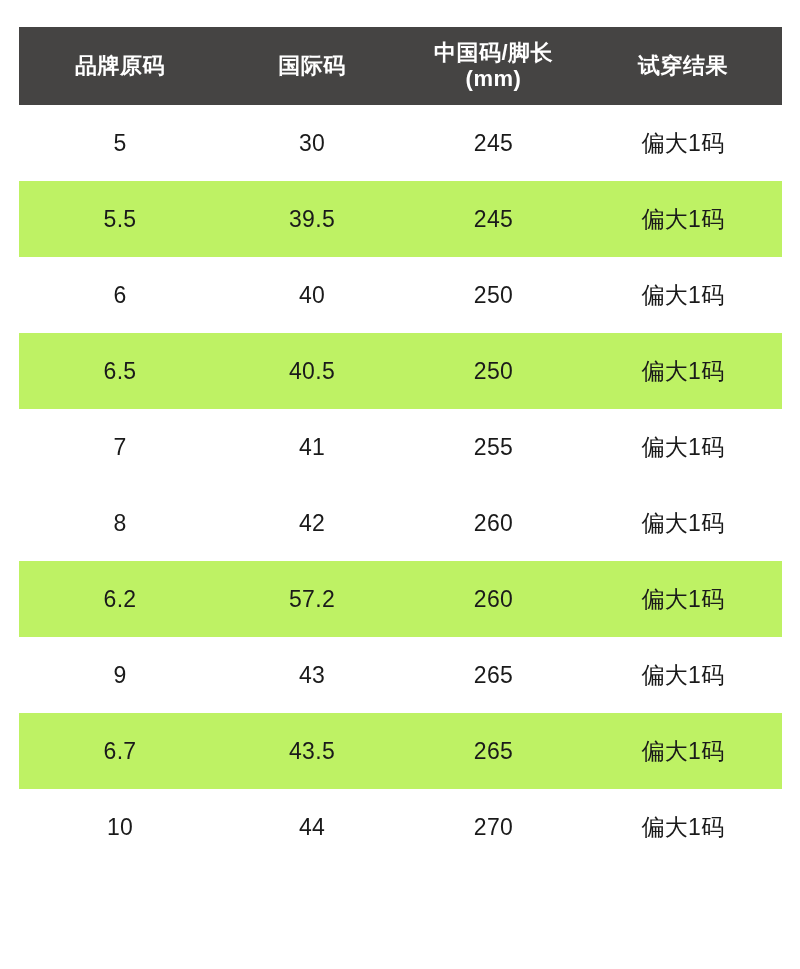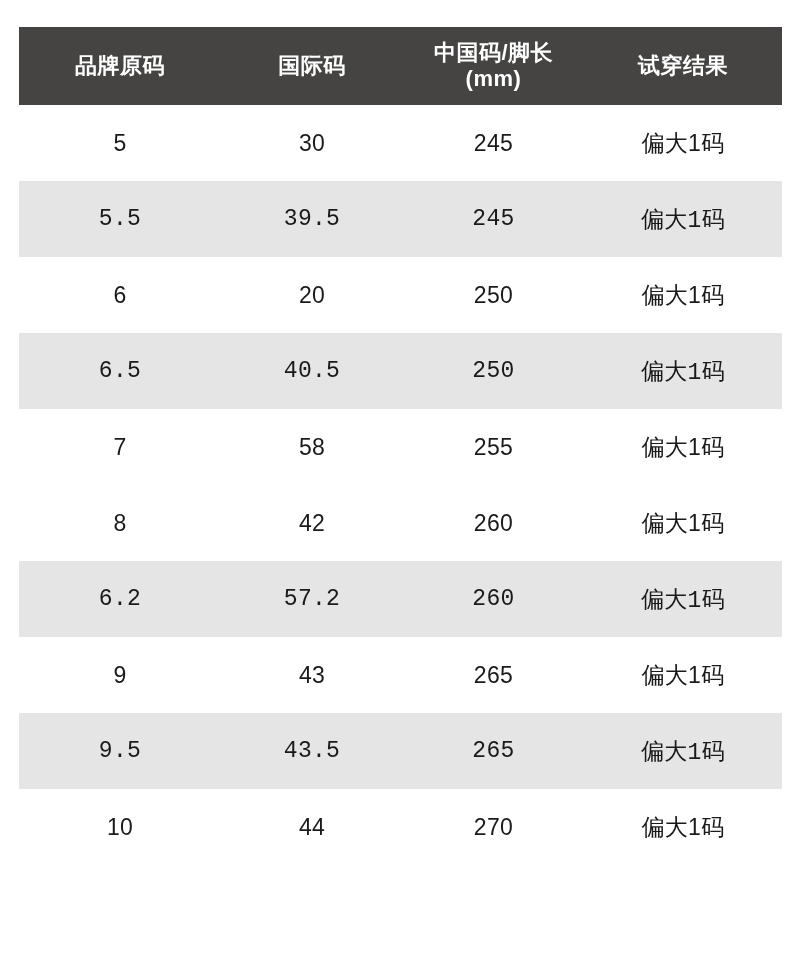--- a/index.html
+++ b/index.html
@@ -70,22 +70,21 @@
     color: #1a1a1a;
     padding: 0 4px;
     letter-spacing: 0.3px;
   }
 
   tbody tr.row-even {
     background: #ffffff;
   }
 
   tbody tr.row-odd {
-    background: #e5e5e5;
-    font-family: Liberation Mono, monospace;
+    background: #bef264;
   }
 </style>
 </head>
 <body>
 
 <div id="page">
   <div class="size-table-wrap">
     <table class="size-table">
       <colgroup>
         <col class="c1">
@@ -118,33 +117,33 @@
             <td>偏大1码</td>
           </tr>
           <tr class="row-odd">
             <td>5.5</td>
             <td>39.5</td>
             <td>245</td>
             <td>偏大1码</td>
           </tr>
           <tr class="row-even">
             <td>6</td>
-            <td>20</td>
+            <td>40</td>
             <td>250</td>
             <td>偏大1码</td>
           </tr>
           <tr class="row-odd">
             <td>6.5</td>
             <td>40.5</td>
             <td>250</td>
             <td>偏大1码</td>
           </tr>
           <tr class="row-even">
             <td>7</td>
-            <td>58</td>
+            <td>41</td>
             <td>255</td>
             <td>偏大1码</td>
           </tr>
           <tr class="row-even">
             <td>8</td>
             <td>42</td>
             <td>260</td>
             <td>偏大1码</td>
           </tr>
           <tr class="row-odd">
@@ -153,21 +152,21 @@
             <td>260</td>
             <td>偏大1码</td>
           </tr>
           <tr class="row-even">
             <td>9</td>
             <td>43</td>
             <td>265</td>
             <td>偏大1码</td>
           </tr>
           <tr class="row-odd">
-            <td>9.5</td>
+            <td>6.7</td>
             <td>43.5</td>
             <td>265</td>
             <td>偏大1码</td>
           </tr>
           <tr class="row-even">
             <td>10</td>
             <td>44</td>
             <td>270</td>
             <td>偏大1码</td>
           </tr>

